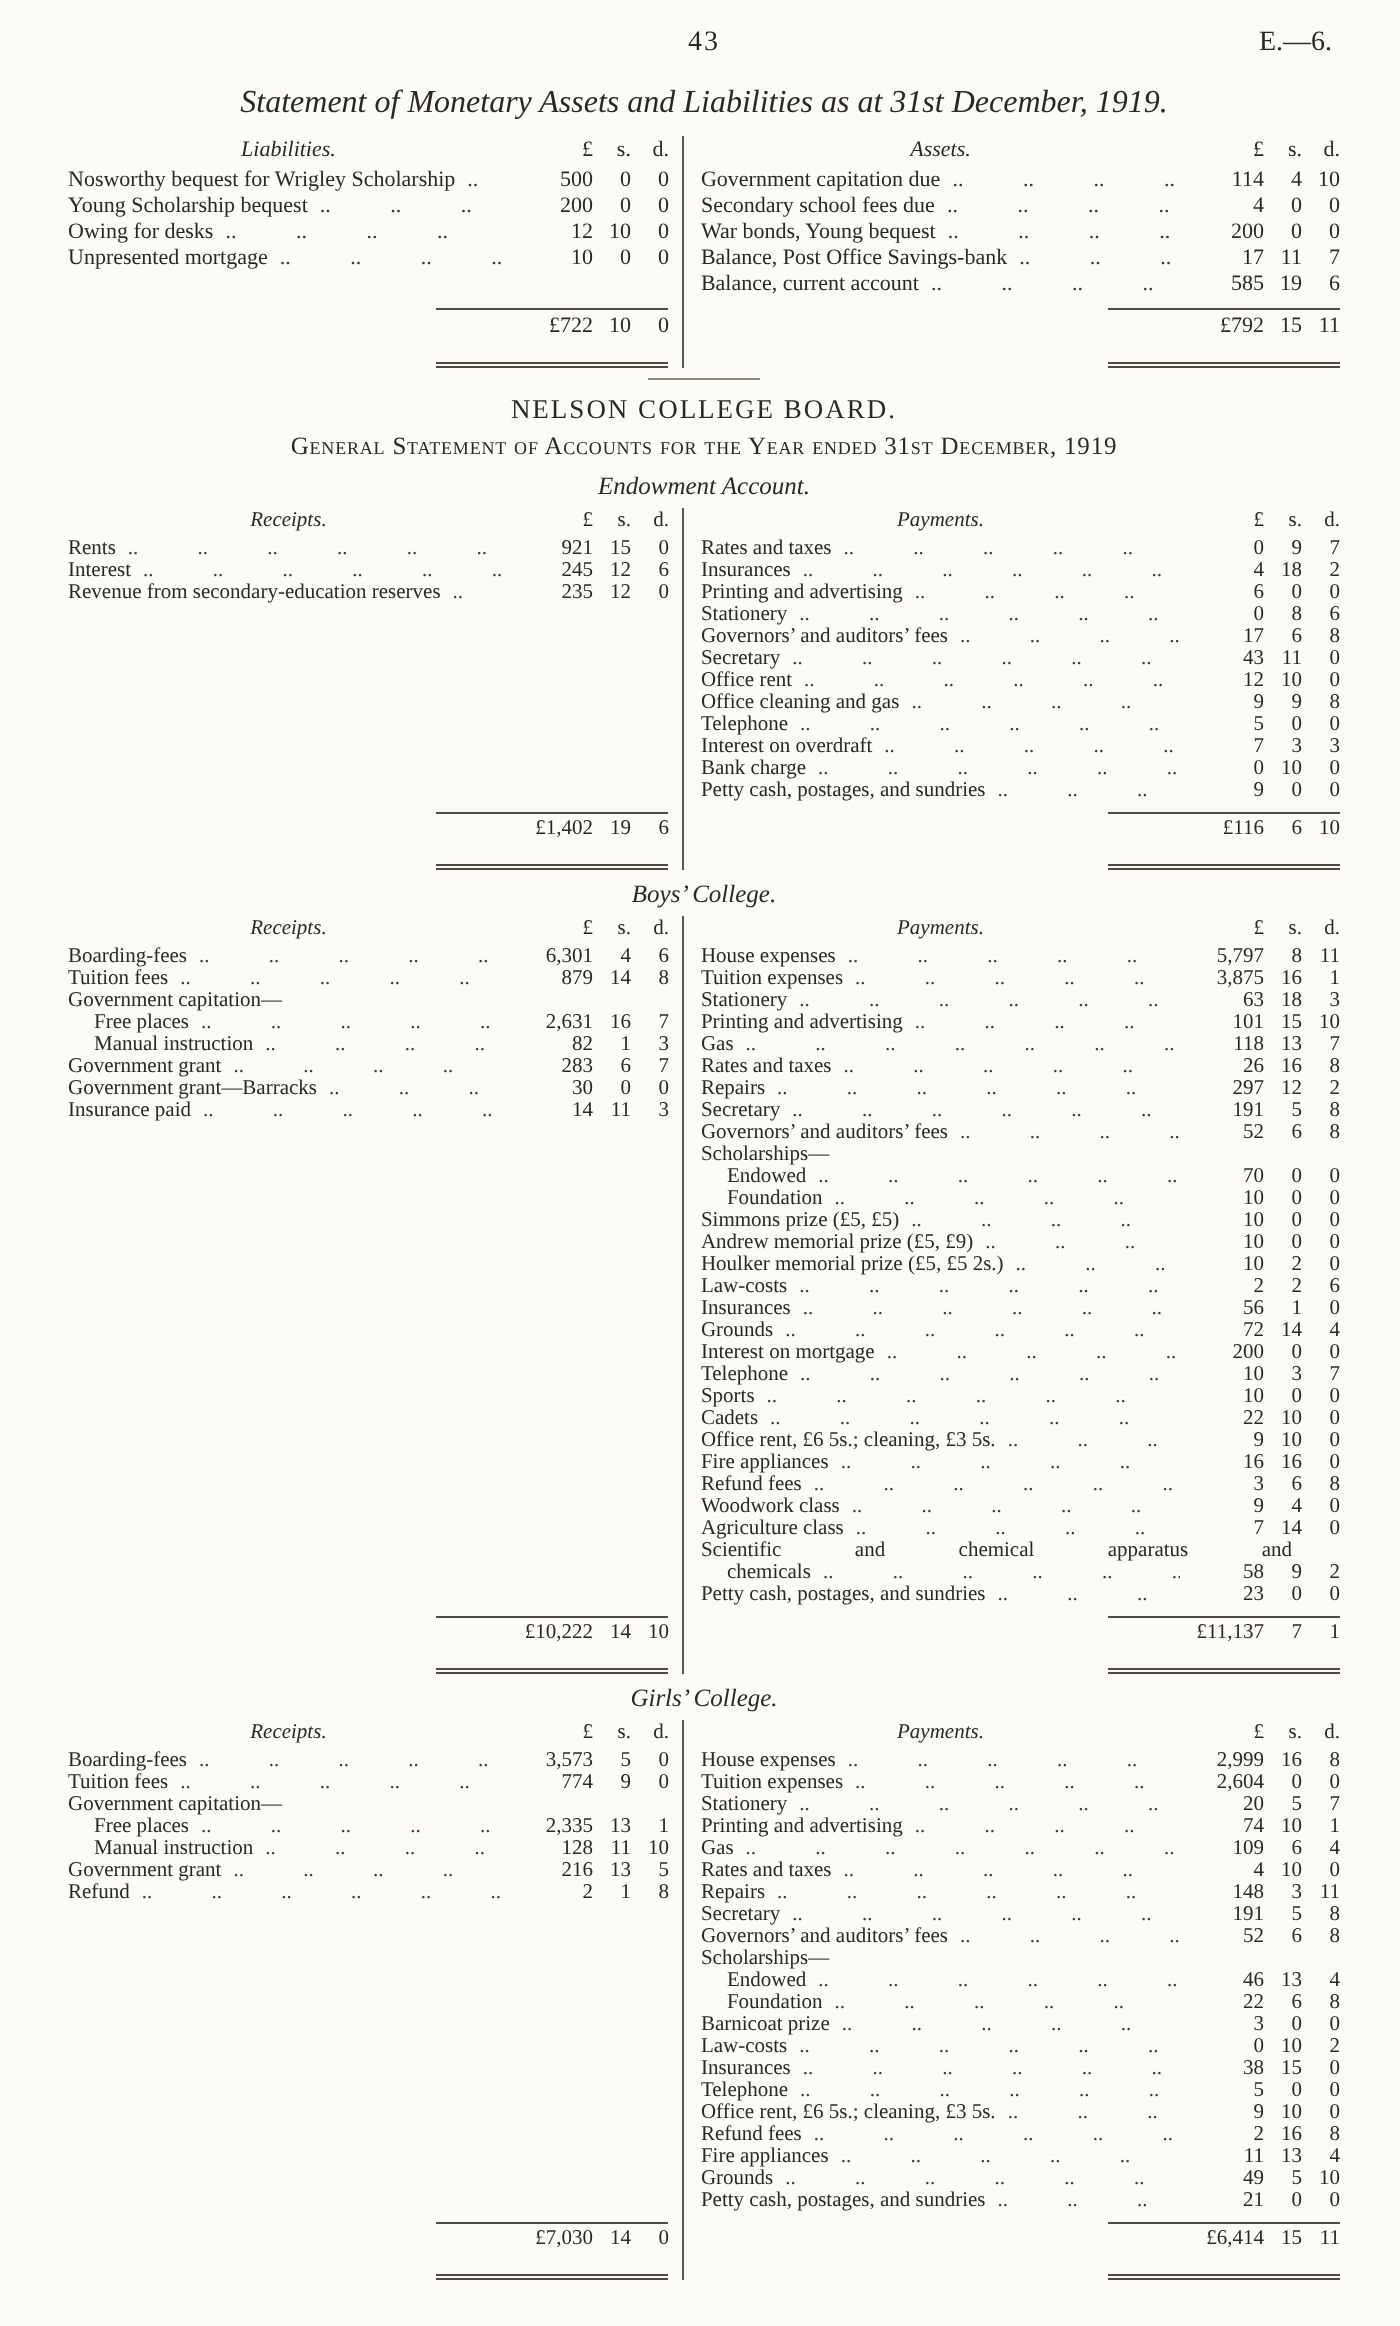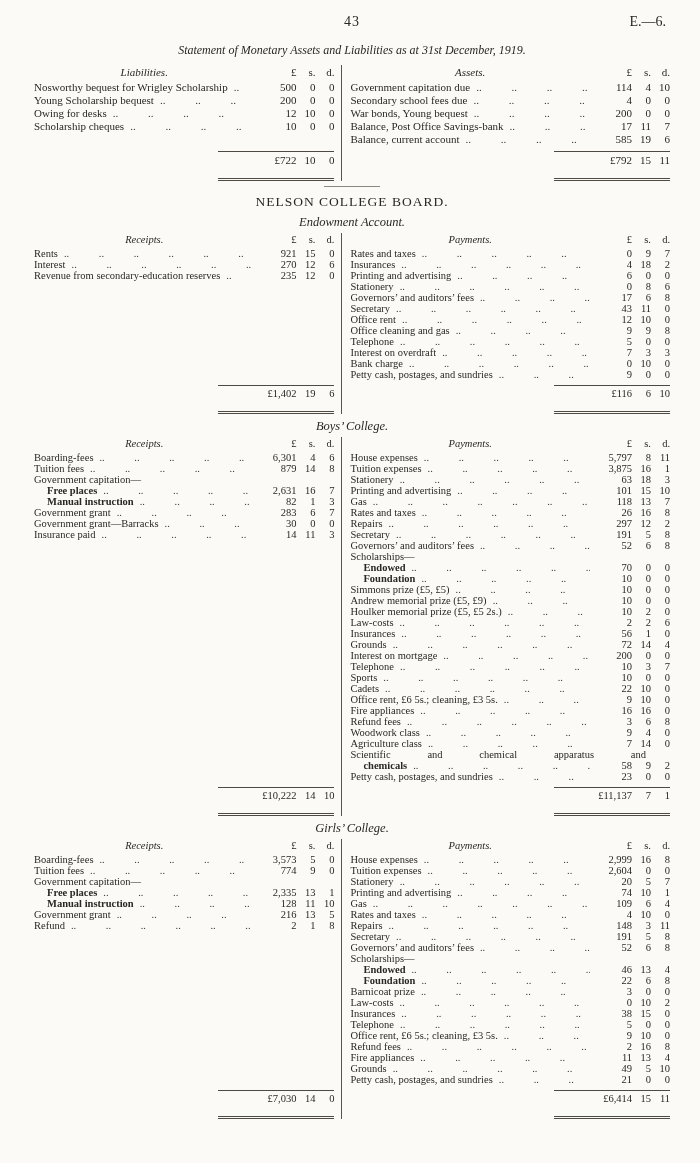--- a/index.html
+++ b/index.html
@@ -6,35 +6,35 @@
   body{
     width:700px;height:1163px;overflow:hidden;
     background:#fbfaf6;color:#2b2823;
     font-family:"Liberation Serif","DejaVu Serif",serif;
     -webkit-font-smoothing:antialiased;
   }
   .page{padding:10px 30px 0 34px;}
   .pg-header{position:relative;height:20px;margin-top:4px;font-size:14px;}
   .page-number{position:absolute;left:0;right:0;text-align:center;letter-spacing:1px;}
   .doc-code{position:absolute;right:4px;top:0;text-align:center;}
-  .stmt-title{text-align:center;font-style:italic;font-size:12px;margin:9px 0 7px;}
+  .stmt-title{text-align:center;font-style:italic;font-size:16px;margin:9px 0 7px;}
   
   .ledger{display:flex;align-items:stretch;font-size:10.5px;}
   .half{display:flex;flex-direction:column;min-width:0;}
   .half.left{flex:0 0 48.5%;border-right:1px solid #59544c;padding-right:7px;box-sizing:border-box;}
   .half.right{flex:1;padding-left:8px;min-width:0;justify-content:center;}
   .lhead{display:flex;align-items:baseline;line-height:13px;margin-bottom:2px;}
   .hname{flex:1;text-align:center;font-style:italic;}
   .money-heads{display:flex;flex:0 0 auto;}
   .col-p{width:42px;text-align:right;white-space:nowrap;}
   .col-s{width:19px;text-align:right;}
   .col-d{width:19px;text-align:right;}
   .lrow{display:flex;align-items:baseline;line-height:11px;}
   .lbl{white-space:nowrap;}
-  .lbl.ind{padding-left:13px;font-weight:bold;}
+  .lbl.ind{padding-left:13px;}
   .lbl.spread{flex:1;text-align:justify;text-align-last:justify;padding-right:24px;white-space:normal;}
   .leader{flex:1 1 0;min-width:6px;overflow:hidden;white-space:nowrap;color:#3a362f;}
   .leader::before{content:".. .. .. .. .. .. .. .. .. .. .. .. .. .. .. .. .. ..";word-spacing:27px;padding-left:6px;}
   .total{display:flex;justify-content:flex-end;margin-top:auto;padding-top:5px;}
   .amt-box{display:flex;align-items:baseline;min-width:110px;padding:2px 0 12px 6px;
     border-top:1px solid #4e4a43;border-bottom:3px double #4e4a43;}
   .t-p{flex:1;text-align:right;white-space:nowrap;}
   
   .ledger.statement{font-size:11px;}
   .ledger.statement .lrow{line-height:13px;}
@@ -84,21 +84,21 @@
           <span class="col-d">0</span>
         </div>
         <div class="lrow">
           <span class="lbl">Owing for desks</span>
           <span class="leader"></span>
           <span class="col-p">12</span>
           <span class="col-s">10</span>
           <span class="col-d">0</span>
         </div>
         <div class="lrow">
-          <span class="lbl">Scholarship cheques</span>
+          <span class="lbl">Unpresented mortgage</span>
           <span class="leader"></span>
           <span class="col-p">10</span>
           <span class="col-s">0</span>
           <span class="col-d">0</span>
         </div>
         <div class="total">
           <span class="amt-box">
             <span class="t-p">£722</span>
             <span class="col-s">10</span>
             <span class="col-d">0</span>
@@ -156,20 +156,21 @@
             <span class="col-d">11</span>
           </span>
         </div>
       </div>
   </div>
 
 
   <div class="sep-rule"></div>
 
   <div class="board-title">NELSON COLLEGE BOARD.</div>
+  <div class="board-subtitle">General Statement of Accounts for the Year ended 31st December, 1919</div>
 
   <div class="section-title">Endowment Account.</div>
   <div class="ledger">
     <div class="half left">
         <div class="lhead">
           <span class="hname">Receipts.</span>
           <span class="money-heads">
             <span class="col-p">£</span>
             <span class="col-s">s.</span>
             <span class="col-d">d.</span>
@@ -178,21 +179,21 @@
         <div class="lrow">
           <span class="lbl">Rents</span>
           <span class="leader"></span>
           <span class="col-p">921</span>
           <span class="col-s">15</span>
           <span class="col-d">0</span>
         </div>
         <div class="lrow">
           <span class="lbl">Interest</span>
           <span class="leader"></span>
-          <span class="col-p">270</span>
+          <span class="col-p">245</span>
           <span class="col-s">12</span>
           <span class="col-d">6</span>
         </div>
         <div class="lrow">
           <span class="lbl">Revenue from secondary-education reserves</span>
           <span class="leader"></span>
           <span class="col-p">235</span>
           <span class="col-s">12</span>
           <span class="col-d">0</span>
         </div>

